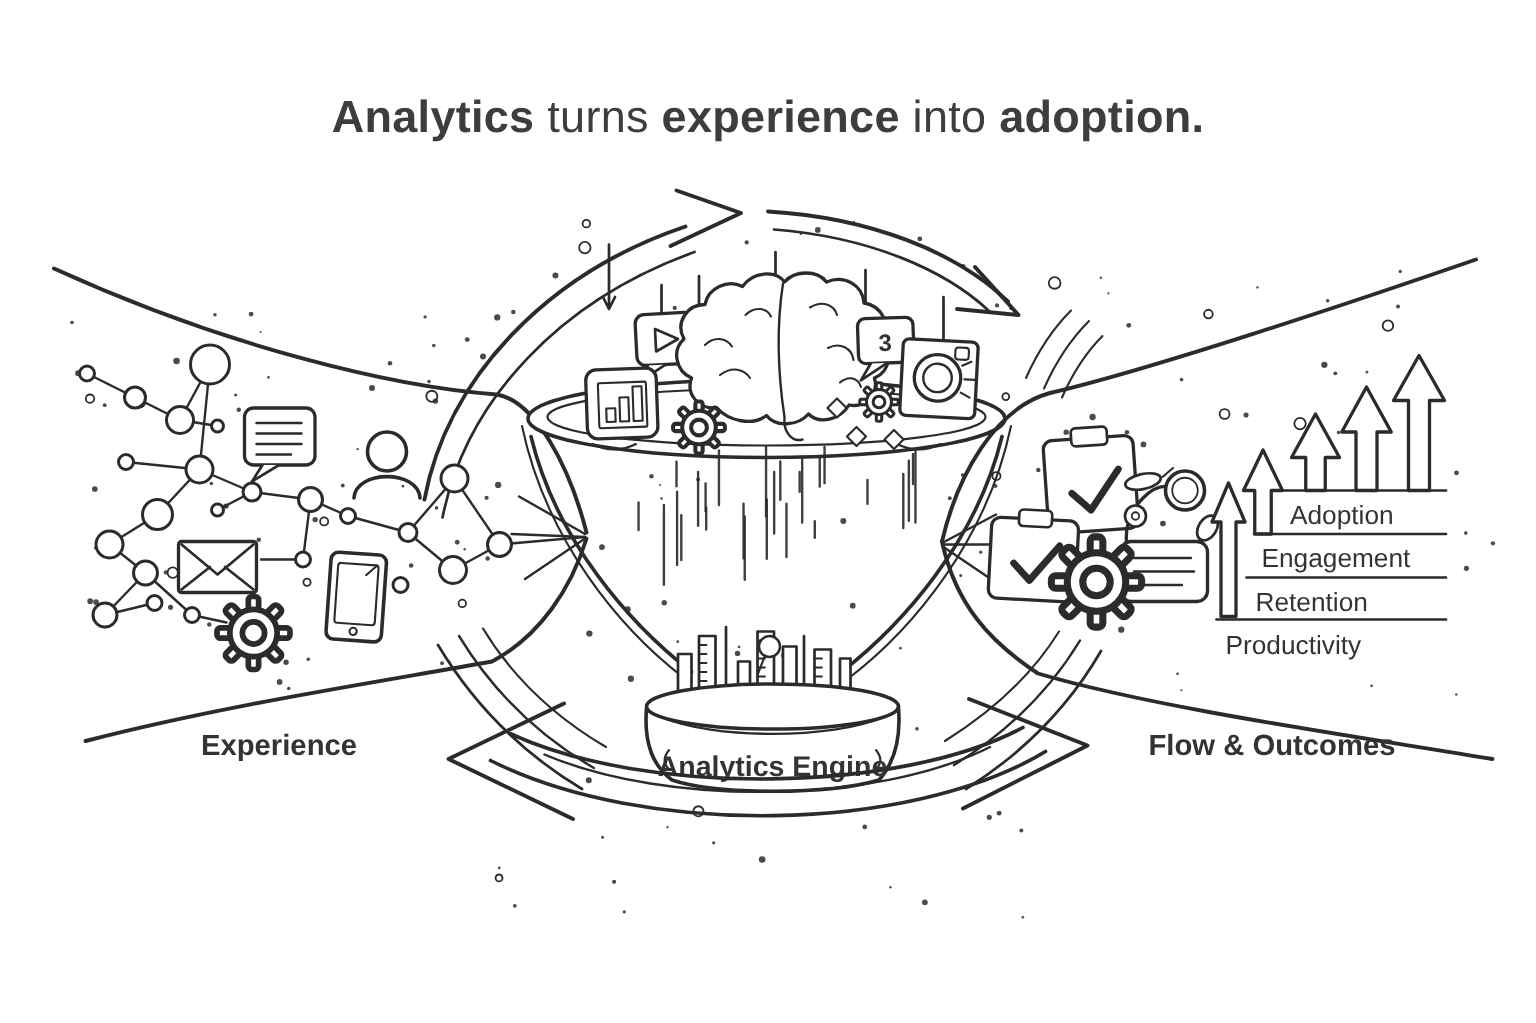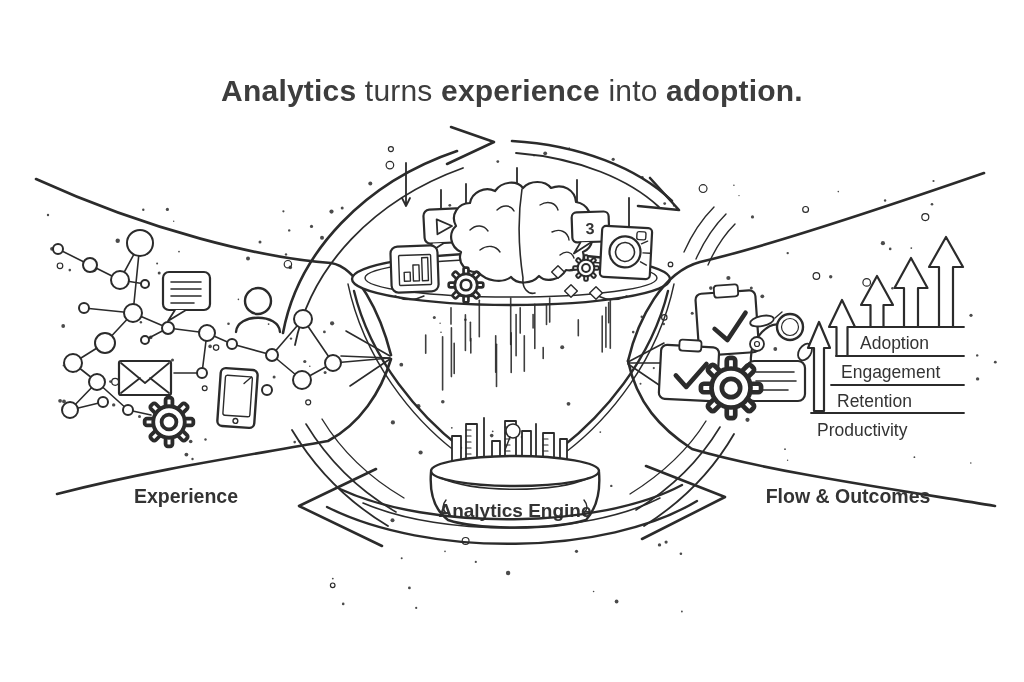--- a/index.html
+++ b/index.html
@@ -1,18 +1,18 @@
 <!DOCTYPE html>
 <html><head>
 <meta charset="utf-8">
 <style>
   html,body{margin:0;padding:0;background:#fff;}
   .stage{position:relative;width:1024px;height:682px;background:var(--bg,#fff);overflow:hidden;
          font-family:"Liberation Sans","DejaVu Sans",sans-serif;}
-  .headline{position:absolute;top:62px;left:0;right:0;margin:12px;text-align:center;
+  .headline{position:absolute;top:62px;left:0;right:0;margin:0;text-align:center;
             font-size:30px;color:var(--title,#3d3d3d);letter-spacing:.2px;white-space:pre;font-weight:400;}
   .headline .b{font-weight:700;}
   svg.diagram{position:absolute;inset:0;}
   .s{fill:none;stroke:var(--ink,#2b2b2b);stroke-width:2;stroke-linecap:round;stroke-linejoin:round;}
   .s12{stroke-width:1.2}.s14{stroke-width:1.4}.s16{stroke-width:1.6}.s18{stroke-width:1.8}
   .s22{stroke-width:2.2}.s24{stroke-width:2.4}.s26{stroke-width:2.6}
   .chk{stroke-width:4.6}
   .wf{fill:#fff;}
   text{stroke:none;fill:var(--label,#333);}
   .lbl{font-weight:700;font-size:19.5px;}

